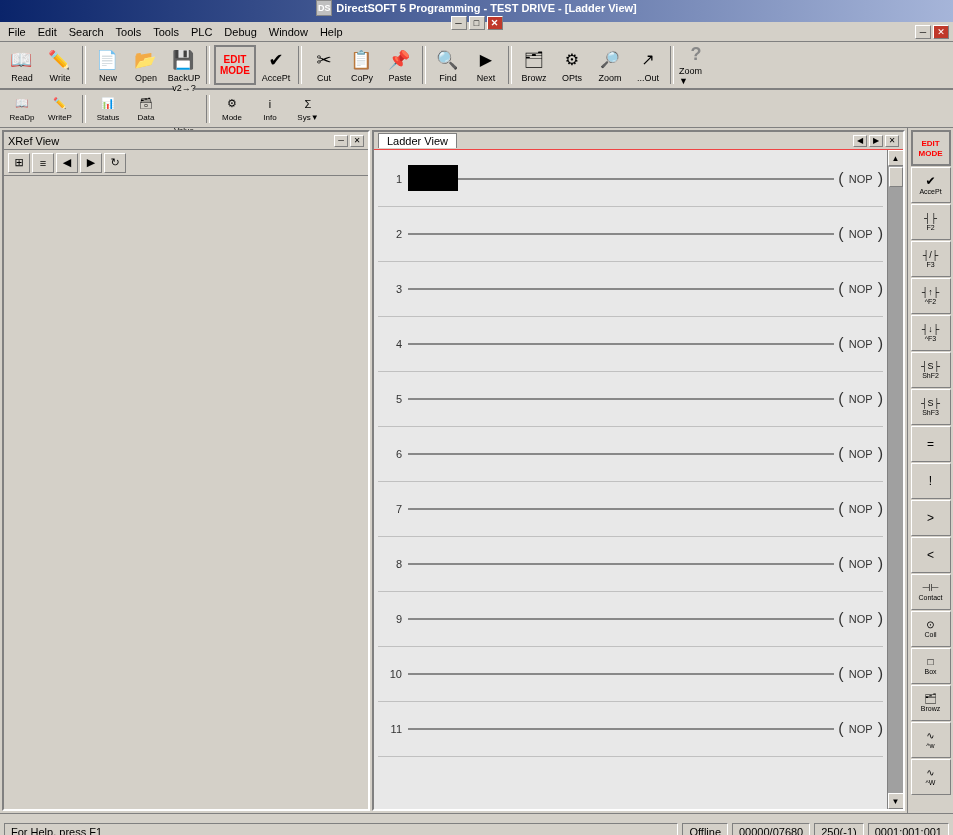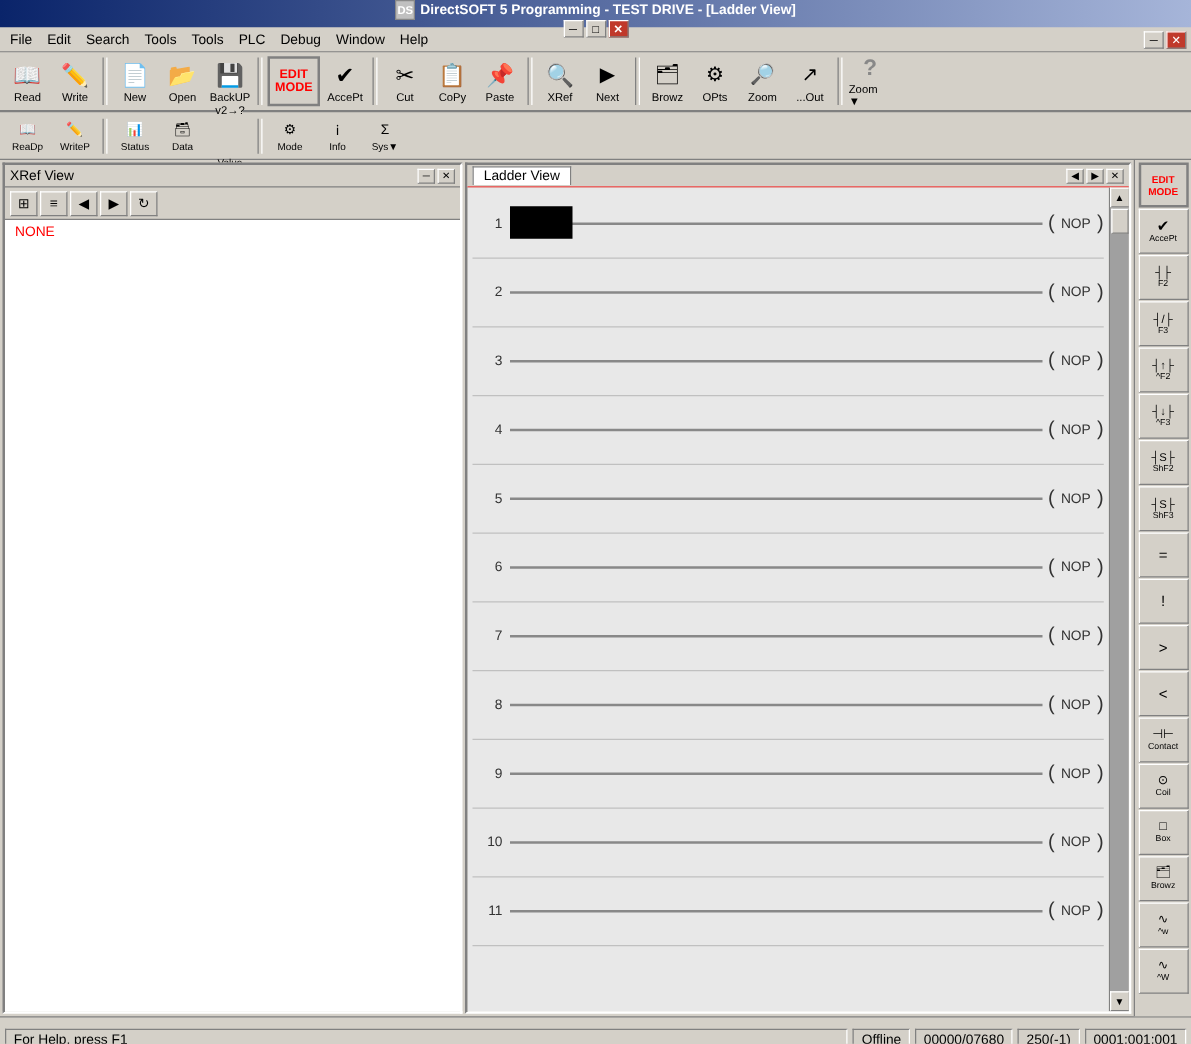--- a/index.html
+++ b/index.html
@@ -437,21 +437,21 @@
     <div class="tb-icon" style="font-size:18px;">📋</div>
     <span>CoPy</span>
   </div>
   <div class="toolbar-btn">
     <div class="tb-icon" style="font-size:18px;">📌</div>
     <span>Paste</span>
   </div>
   <div class="toolbar-separator"></div>
   <div class="toolbar-btn">
     <div class="tb-icon" style="font-size:18px;">🔍</div>
-    <span>XRef</span>
+    <span>Find</span>
   </div>
   <div class="toolbar-btn">
     <div class="tb-icon" style="font-size:16px;">▶</div>
     <span>Next</span>
   </div>
   <div class="toolbar-separator"></div>
   <div class="toolbar-btn">
     <div class="tb-icon" style="font-size:16px;">🗂</div>
     <span>Browz</span>
   </div>
@@ -520,23 +520,20 @@
         <div class="xref-tb">─</div>
         <div class="xref-tb">✕</div>
       </div>
     </div>
     <div class="xref-toolbar">
       <div class="xref-tool-btn">⊞</div>
       <div class="xref-tool-btn">≡</div>
       <div class="xref-tool-btn">◀</div>
       <div class="xref-tool-btn">▶</div>
       <div class="xref-tool-btn">↻</div>
-    </div>
-    <div class="xref-content">
-      <div class="xref-none">NONE</div>
     </div>
   </div>
 
   <div class="ladder-pane">
     <div class="ladder-title-bar">
       <span class="ladder-title-tab">Ladder View</span>
       <div class="ladder-title-buttons">
         <div class="ladder-tb">◀</div>
         <div class="ladder-tb">▶</div>
         <div class="ladder-tb">✕</div>

